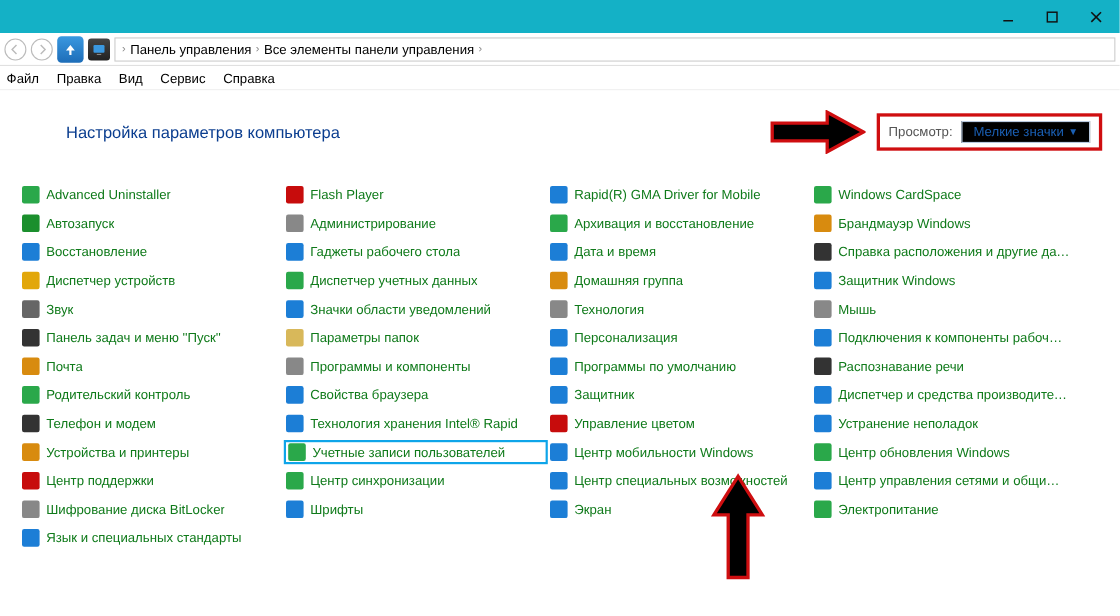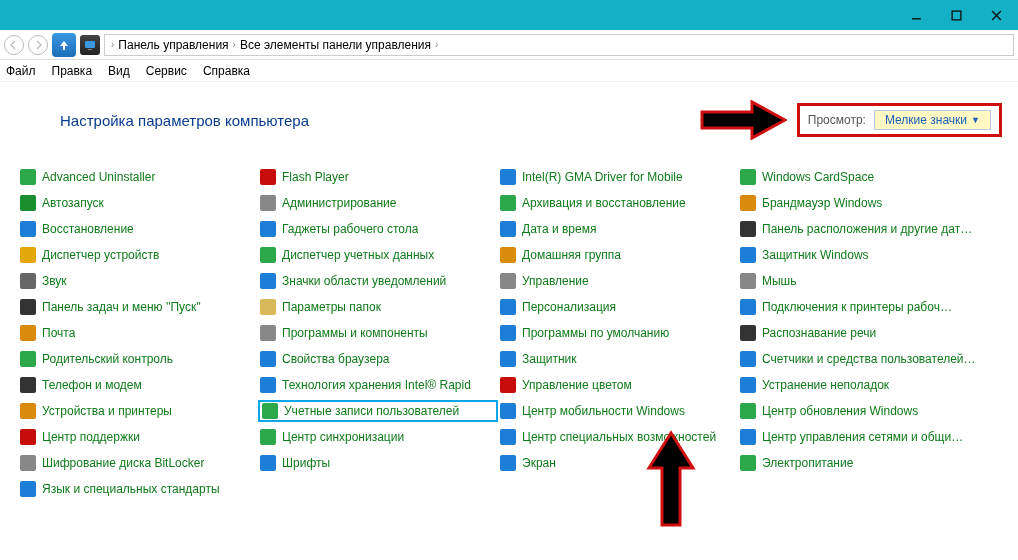--- a/index.html
+++ b/index.html
@@ -16,21 +16,21 @@
 .breadcrumb { flex: 1; height: 22px; border: 1px solid #ccc; display: flex; align-items: center; padding: 0 6px; gap: 4px; font-size: 12px; }
 .breadcrumb .chev { color: #888; font-size: 10px; }
 
 .menubar { height: 22px; background: #fff; display: flex; align-items: center; padding: 0 6px; gap: 16px; font-size: 12px; border-bottom: 1px solid #f0f0f0; }
 
 .header-row { display: flex; align-items: center; padding: 18px 16px 18px 18px; }
 .page-title { color: #0a3d8f; font-size: 15px; font-weight: 400; margin-left: 42px; }
 .spacer { flex: 1; }
 .view-box { border: 3px solid #cf0e10; padding: 4px 8px; display: flex; align-items: center; gap: 8px; }
 .view-label { color: #555; font-size: 12px; }
-.view-select { border: 1px solid #b8c8de; padding: 2px 10px; color: #1a5fb4; font-size: 12px; display: flex; align-items: center; gap: 4px; background: #fef9c3; }
+.view-select { border: 1px solid #b8c8de; padding: 2px 10px; color: #1a5fb4; font-size: 12px; display: flex; align-items: center; gap: 4px; background: #000000; }
 
 .arrow-right { width: 90px; margin-right: 10px; }
 
 .grid { display: grid; grid-template-columns: 240px 240px 240px 240px; column-gap: 0; row-gap: 4px; padding: 8px 18px; position: relative; }
 .item { display: flex; align-items: center; gap: 6px; height: 22px; padding: 1px 2px; cursor: pointer; }
 .item .lbl { color: #0f7a1a; font-size: 12px; white-space: nowrap; overflow: hidden; text-overflow: ellipsis; }
 .item.highlight { border: 2px solid #0ea5e9; }
 .icon-sq { width: 16px; height: 16px; border-radius: 2px; display: inline-flex; align-items: center; justify-content: center; font-size: 10px; color: #fff; flex-shrink: 0; }
 
 .big-arrow-up { position: absolute; left: 646px; top: 430px; width: 50px; }
@@ -116,21 +116,21 @@
     <div class="item">
       <span class="icon-sq" style="background: rgb(42, 168, 74);"></span>
       <span class="lbl">Advanced Uninstaller</span>
     </div>
     <div class="item">
       <span class="icon-sq" style="background: rgb(199, 12, 12);"></span>
       <span class="lbl">Flash Player</span>
     </div>
     <div class="item">
       <span class="icon-sq" style="background: rgb(28, 126, 214);"></span>
-      <span class="lbl">Intel(R) GMA Driver for Mobile</span>
+      <span class="lbl">Rapid(R) GMA Driver for Mobile</span>
     </div>
     <div class="item">
       <span class="icon-sq" style="background: rgb(42, 168, 74);"></span>
       <span class="lbl">Windows CardSpace</span>
     </div>
     <div class="item">
       <span class="icon-sq" style="background: rgb(27, 143, 45);"></span>
       <span class="lbl">Автозапуск</span>
     </div>
     <div class="item">
@@ -152,21 +152,21 @@
     <div class="item">
       <span class="icon-sq" style="background: rgb(28, 126, 214);"></span>
       <span class="lbl">Гаджеты рабочего стола</span>
     </div>
     <div class="item">
       <span class="icon-sq" style="background: rgb(28, 126, 214);"></span>
       <span class="lbl">Дата и время</span>
     </div>
     <div class="item">
       <span class="icon-sq" style="background: rgb(51, 51, 51);"></span>
-      <span class="lbl">Панель расположения и другие дат…</span>
+      <span class="lbl">Справка расположения и другие дат…</span>
     </div>
     <div class="item">
       <span class="icon-sq" style="background: rgb(226, 167, 10);"></span>
       <span class="lbl">Диспетчер устройств</span>
     </div>
     <div class="item">
       <span class="icon-sq" style="background: rgb(42, 168, 74);"></span>
       <span class="lbl">Диспетчер учетных данных</span>
     </div>
     <div class="item">
@@ -180,41 +180,41 @@
     <div class="item">
       <span class="icon-sq" style="background: rgb(102, 102, 102);"></span>
       <span class="lbl">Звук</span>
     </div>
     <div class="item">
       <span class="icon-sq" style="background: rgb(28, 126, 214);"></span>
       <span class="lbl">Значки области уведомлений</span>
     </div>
     <div class="item">
       <span class="icon-sq" style="background: rgb(136, 136, 136);"></span>
-      <span class="lbl">Управление</span>
+      <span class="lbl">Технология</span>
     </div>
     <div class="item">
       <span class="icon-sq" style="background: rgb(136, 136, 136);"></span>
       <span class="lbl">Мышь</span>
     </div>
     <div class="item">
       <span class="icon-sq" style="background: rgb(51, 51, 51);"></span>
       <span class="lbl">Панель задач и меню ''Пуск''</span>
     </div>
     <div class="item">
       <span class="icon-sq" style="background: rgb(216, 184, 90);"></span>
       <span class="lbl">Параметры папок</span>
     </div>
     <div class="item">
       <span class="icon-sq" style="background: rgb(28, 126, 214);"></span>
       <span class="lbl">Персонализация</span>
     </div>
     <div class="item">
       <span class="icon-sq" style="background: rgb(28, 126, 214);"></span>
-      <span class="lbl">Подключения к принтеры рабоч…</span>
+      <span class="lbl">Подключения к компоненты рабоч…</span>
     </div>
     <div class="item">
       <span class="icon-sq" style="background: rgb(216, 139, 15);"></span>
       <span class="lbl">Почта</span>
     </div>
     <div class="item">
       <span class="icon-sq" style="background: rgb(136, 136, 136);"></span>
       <span class="lbl">Программы и компоненты</span>
     </div>
     <div class="item">
@@ -232,21 +232,21 @@
     <div class="item">
       <span class="icon-sq" style="background: rgb(28, 126, 214);"></span>
       <span class="lbl">Свойства браузера</span>
     </div>
     <div class="item">
       <span class="icon-sq" style="background: rgb(28, 126, 214);"></span>
       <span class="lbl">Защитник</span>
     </div>
     <div class="item">
       <span class="icon-sq" style="background: rgb(28, 126, 214);"></span>
-      <span class="lbl">Счетчики и средства пользователей…</span>
+      <span class="lbl">Диспетчер и средства производител…</span>
     </div>
     <div class="item">
       <span class="icon-sq" style="background: rgb(51, 51, 51);"></span>
       <span class="lbl">Телефон и модем</span>
     </div>
     <div class="item">
       <span class="icon-sq" style="background: rgb(28, 126, 214);"></span>
       <span class="lbl">Технология хранения Intel® Rapid</span>
     </div>
     <div class="item">

